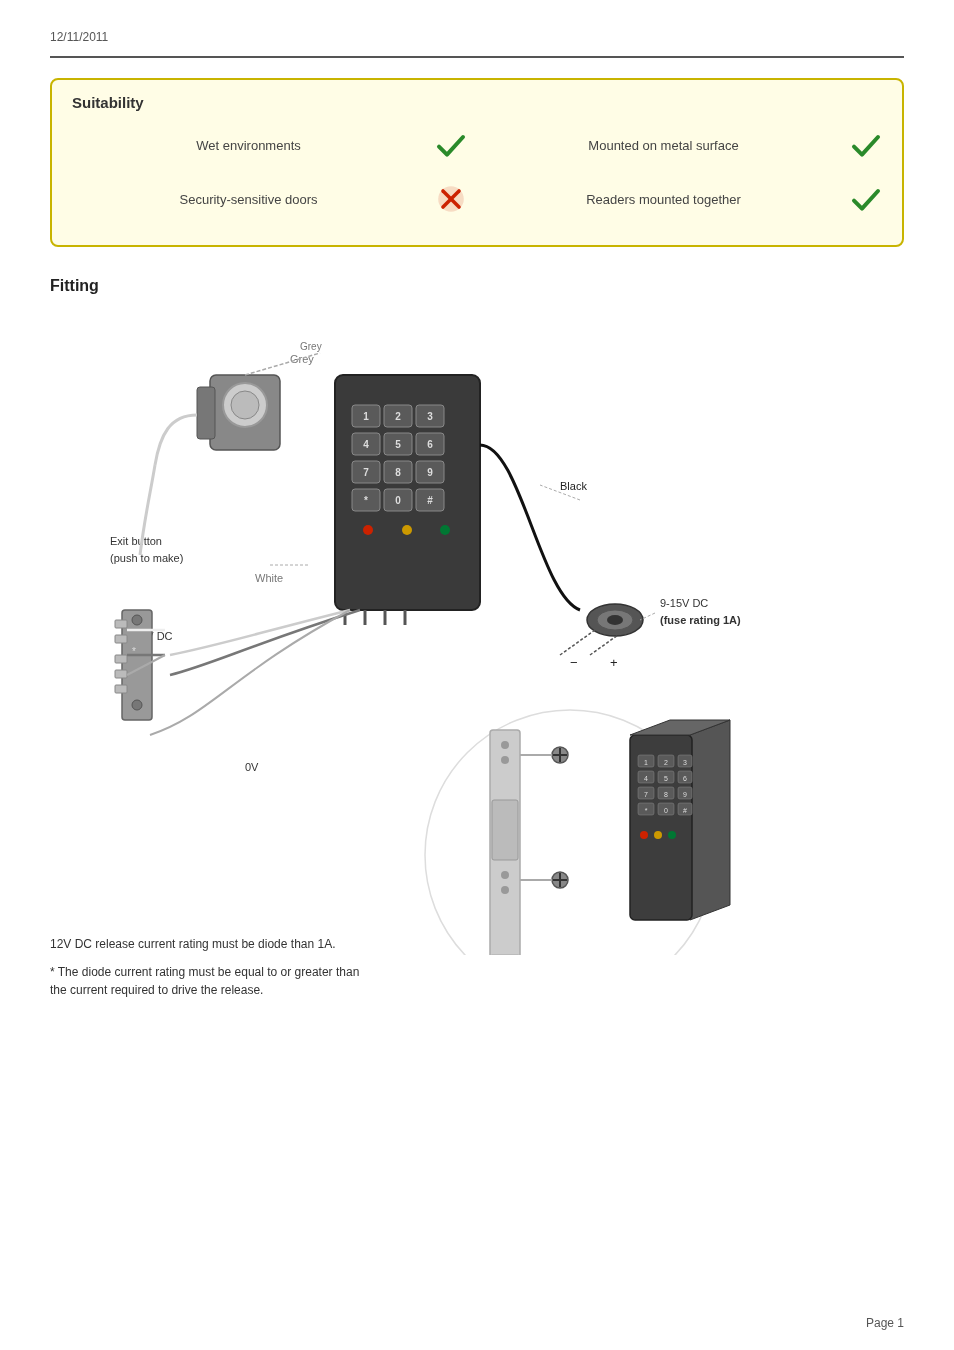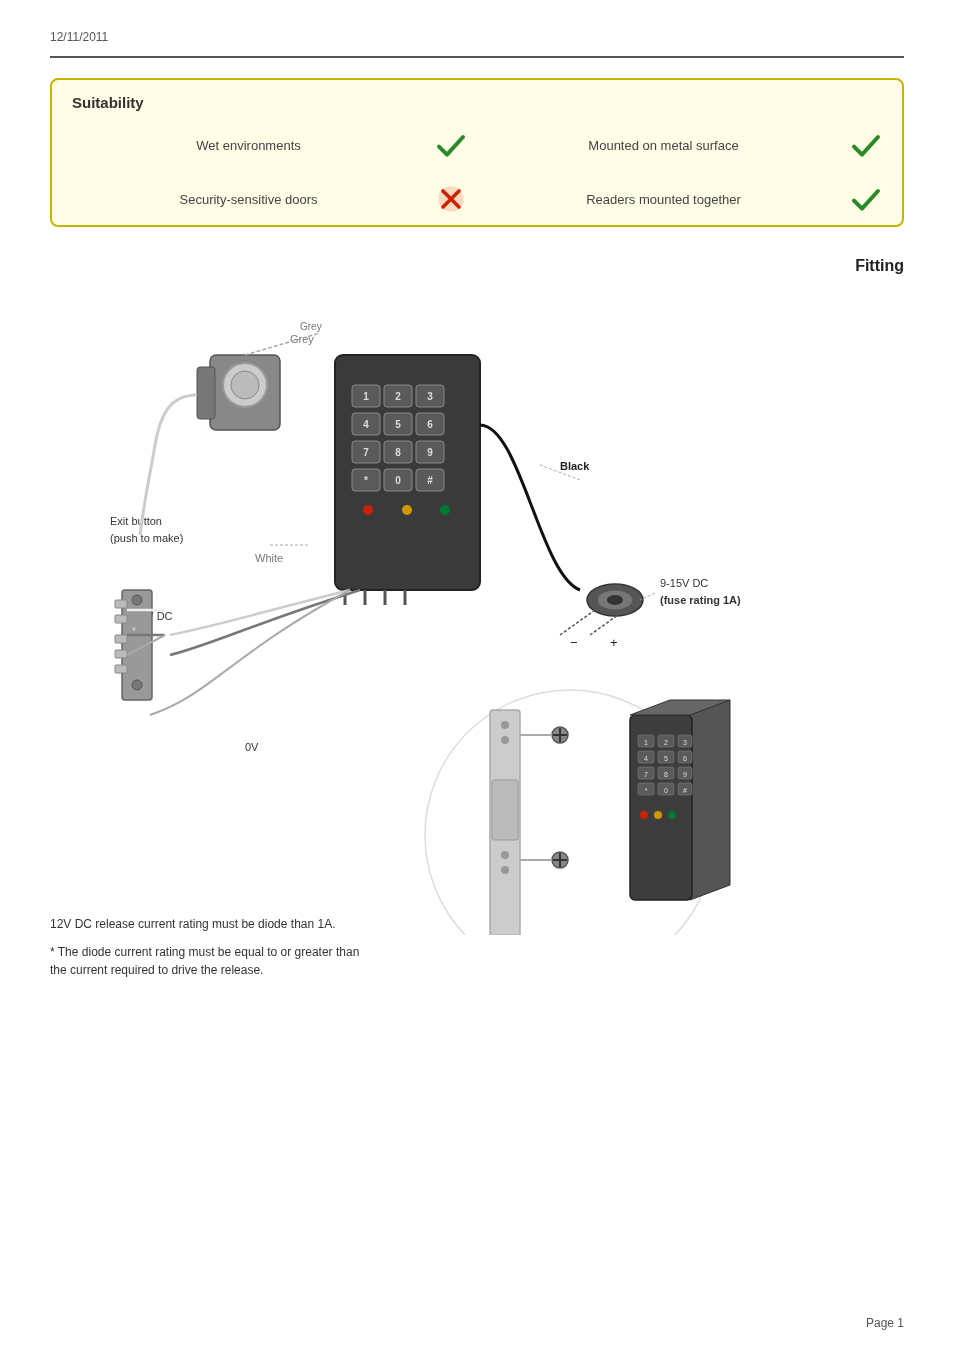--- a/index.html
+++ b/index.html
@@ -34,21 +34,21 @@
       border: none;
       border-top: 2px solid #555;
       margin-bottom: 20px;
     }
 
     
     .suitability-box {
       border: 2px solid #c8b400;
       border-radius: 8px;
       background: #fffde6;
-      padding: 14px 20px 4px 20px;
+      padding: 14px 20px 24px 20px;
       margin-bottom: 30px;
     }
 
     .suitability-title {
       font-size: 15px;
       font-weight: bold;
       color: #333;
       margin-bottom: 12px;
     }
 
@@ -84,21 +84,20 @@
     .check-icon svg, .cross-icon svg {
       width: 32px;
       height: 32px;
     }
 
     
     .fitting-title {
       font-size: 16px;
       font-weight: bold;
       margin-bottom: 20px;
-      text-align: right;
     }
 
     .fitting-diagram {
       position: relative;
       width: 100%;
       height: 650px;
     }
 
     .label-grey {
       position: absolute;
@@ -115,21 +114,21 @@
       font-size: 11px;
       color: #777;
       margin-top: 12px;
     }
 
     .label-black {
       position: absolute;
       left: 510px;
       top: 165px;
       font-size: 11px;
-      font-weight: bold;
+      font-weight: normal;
     }
 
     .label-exit-btn {
       position: absolute;
       left: 60px;
       top: 218px;
       font-size: 11px;
       color: #333;
       line-height: 1.5;
     }

